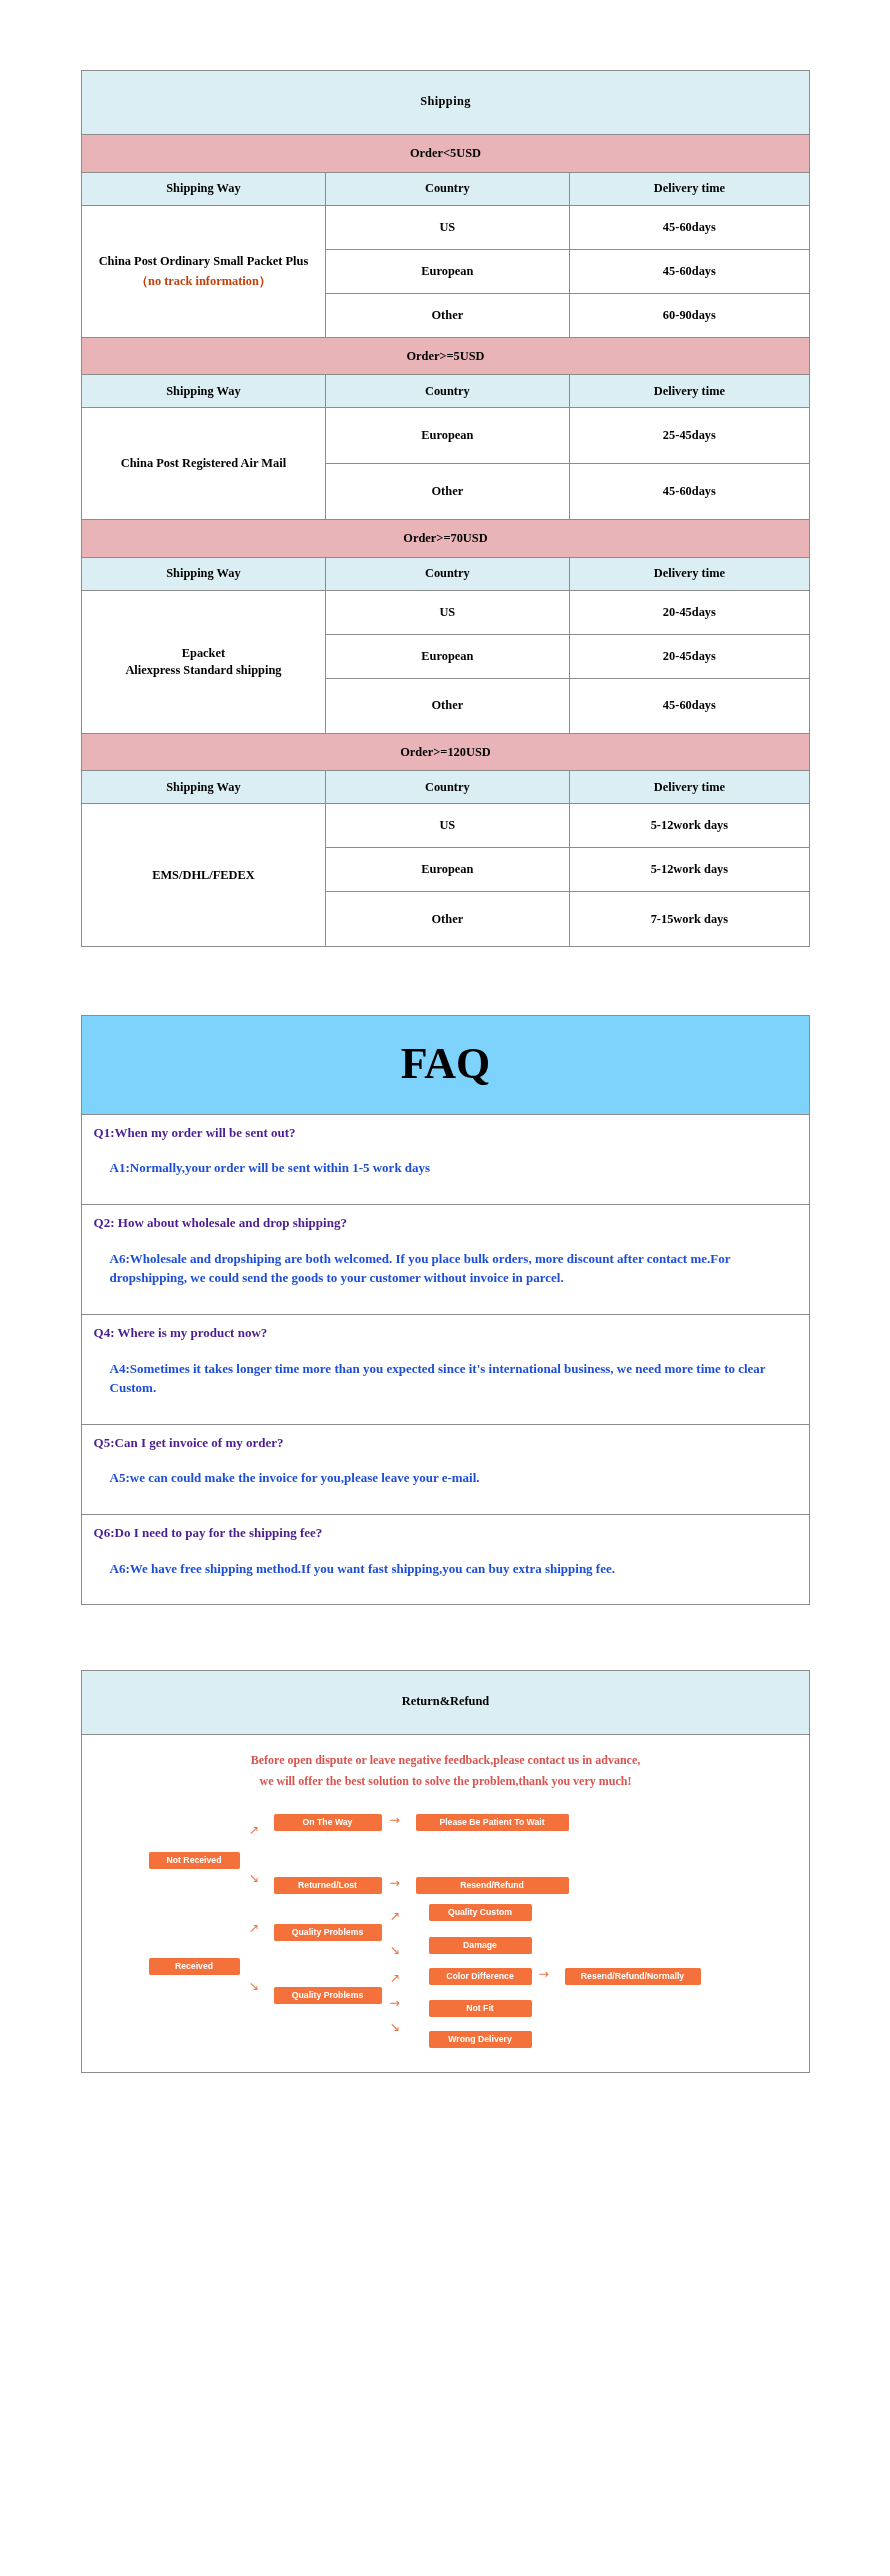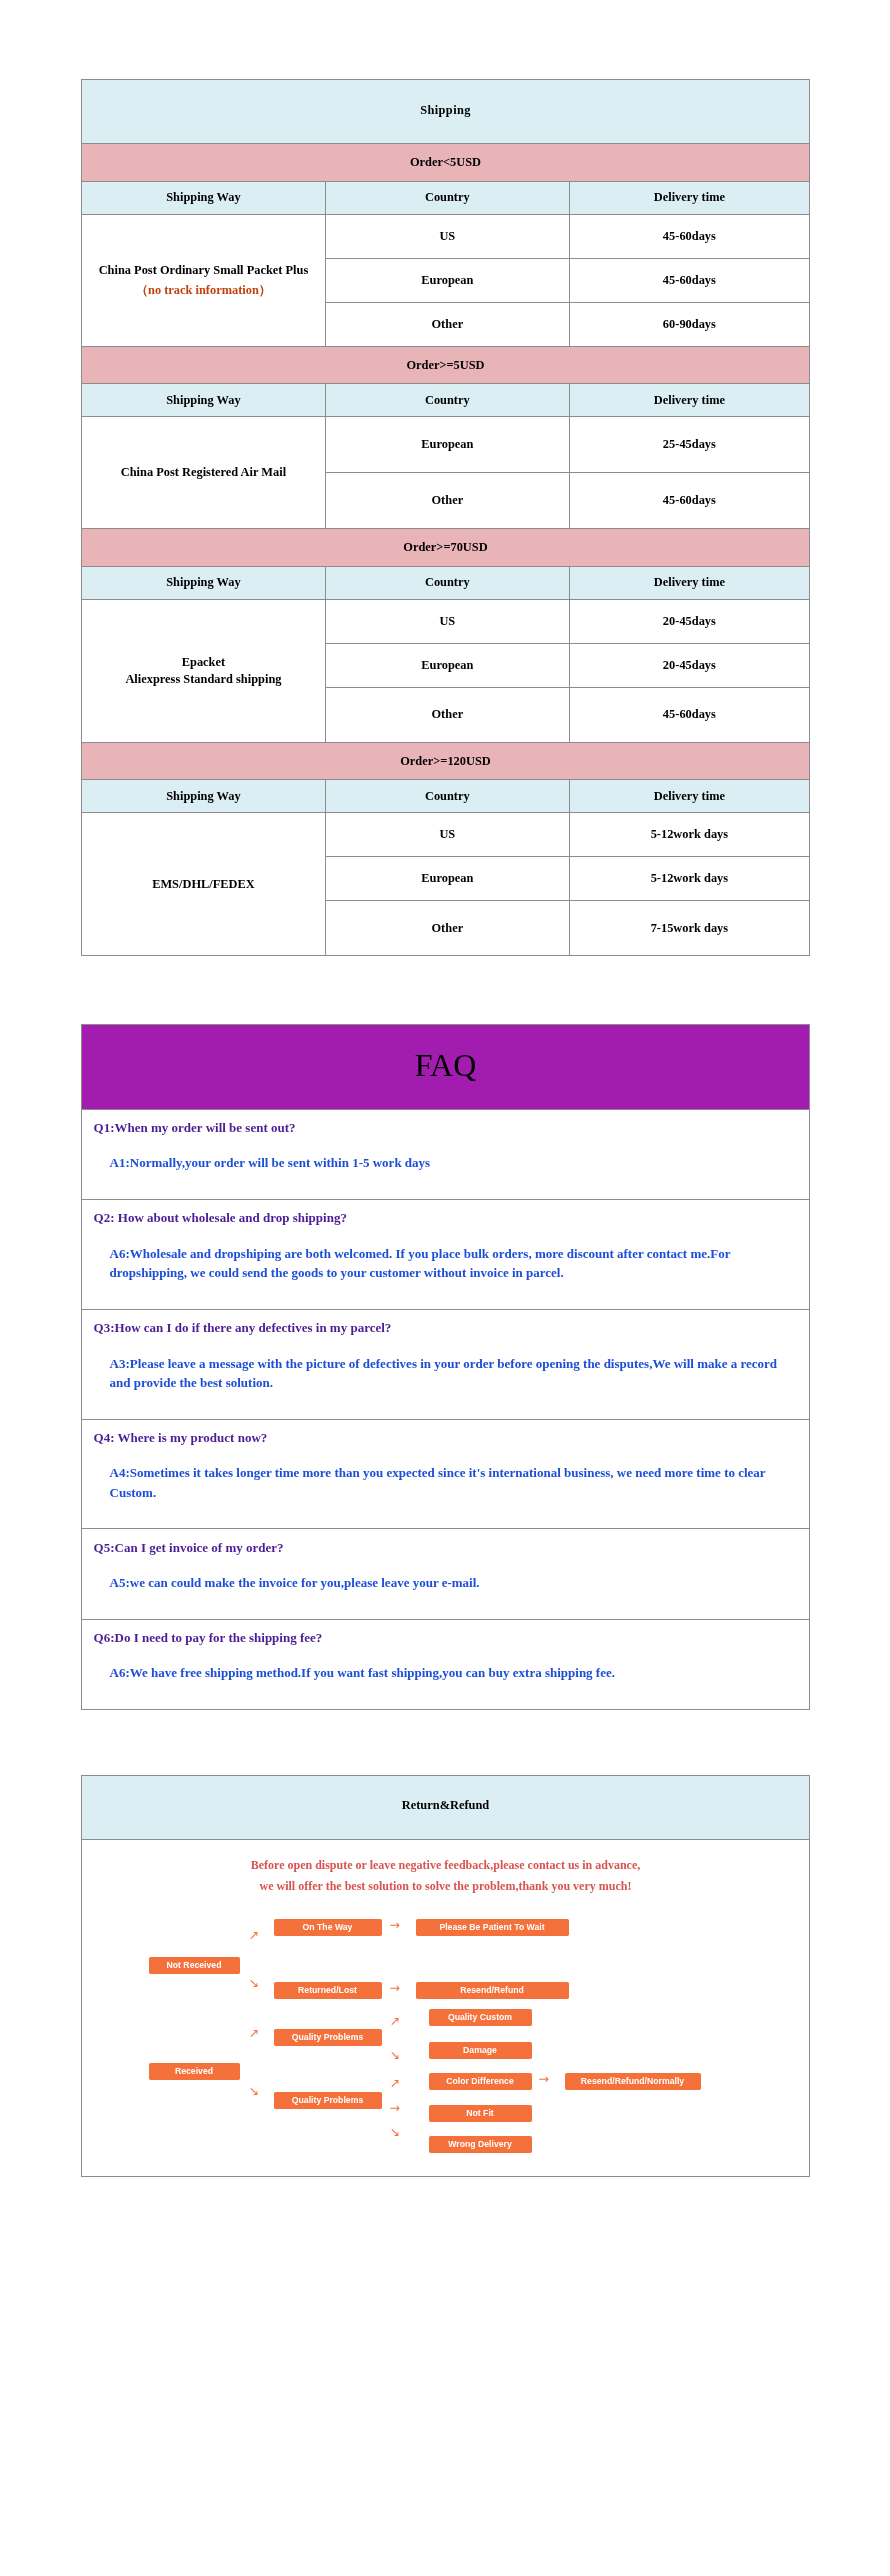--- a/index.html
+++ b/index.html
@@ -8,21 +8,21 @@
     background: #ffffff;
   }
   body {
     width: 891px;
     font-family: "Liberation Serif", serif;
     color: #000000;
   }
   .page {
     width: 891px;
     box-sizing: border-box;
-    padding: 9px;
+    padding: 0;
   }
   .block {
     width: 729px;
     margin: 0 auto;
     box-sizing: border-box;
   }
   
   table.sheet {
     border-collapse: collapse;
     width: 100%;
@@ -75,23 +75,23 @@
     white-space: nowrap;
   }
   .country-cell { font-size: 12.4px; font-weight: bold; }
   .time-cell { font-size: 12.4px; font-weight: bold; }
   .row-h-small td { height: 33px; }
   .row-h-mid td { height: 44px; }
   .row-h-tall td { height: 45px; }
 
   
   .faq-title-cell {
-    background: #a21caf;
-    font-size: 32px;
-    font-weight: normal;
+    background: #7dd3fc;
+    font-size: 44px;
+    font-weight: bold;
     padding: 21.5px 0 25px 0 !important;
   }
   table.faq {
     border-collapse: collapse;
     width: 100%;
     table-layout: fixed;
     border: 0.8px solid #8c8c8c;
   }
   table.faq td {
     border: 0.8px solid #8c8c8c;
@@ -285,26 +285,20 @@
           </td>
         </tr>
         <tr>
           <td>
             <p class="q">Q2: How about wholesale and drop shipping?</p>
             <p class="a">A6:Wholesale and dropshiping are both welcomed. If you place bulk orders, more discount after contact me.For dropshipping, we could send the goods to your customer without invoice in parcel.</p>
           </td>
         </tr>
         <tr>
           <td>
-            <p class="q">Q3:How can I do if there any defectives in my parcel?</p>
-            <p class="a">A3:Please leave a message with the picture of defectives in your order before opening the disputes,We will make a record and provide the best solution.</p>
-          </td>
-        </tr>
-        <tr>
-          <td>
             <p class="q">Q4: Where is my product now?</p>
             <p class="a">A4:Sometimes it takes longer time more than you expected since it's international business, we need more time to clear Custom.</p>
           </td>
         </tr>
         <tr>
           <td>
             <p class="q">Q5:Can I get invoice of my order?</p>
             <p class="a">A5:we can could make the invoice for you,please leave your e-mail.</p>
           </td>
         </tr>

